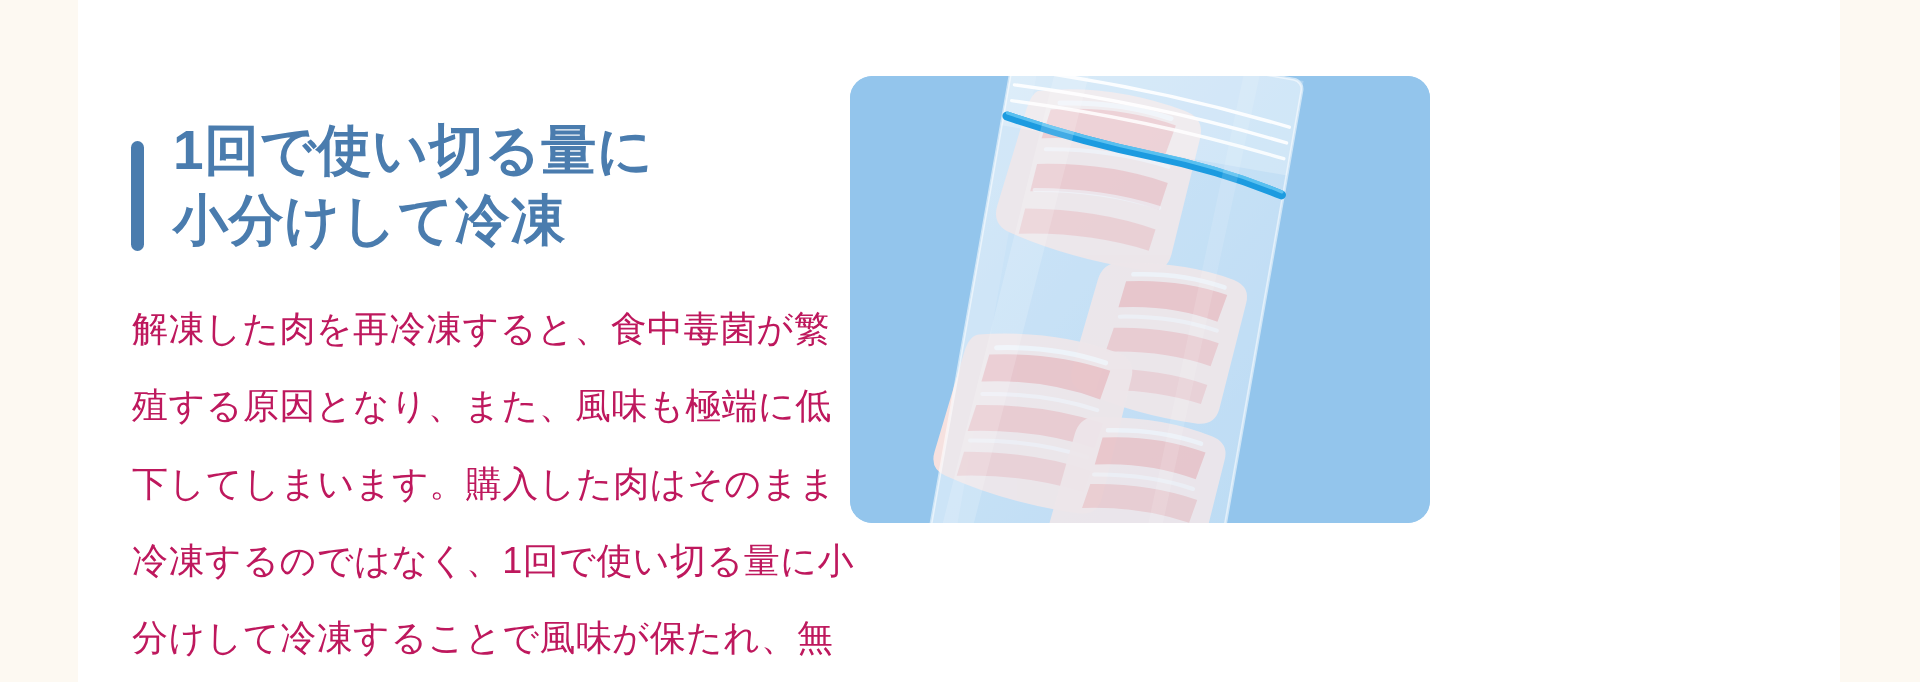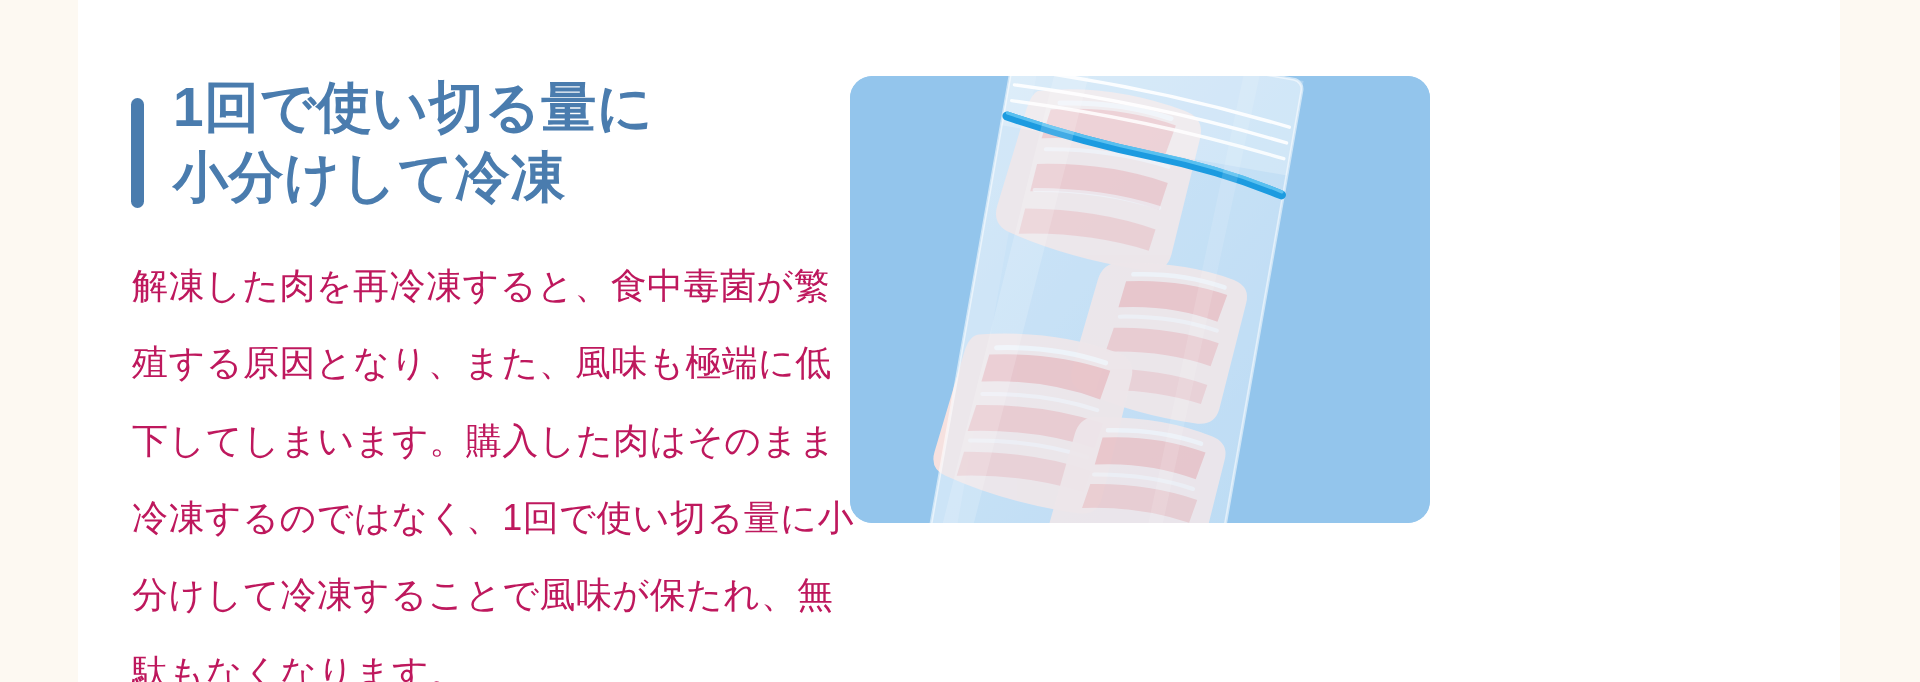--- a/index.html
+++ b/index.html
@@ -44,20 +44,21 @@
     position: absolute;
     left: 53px;
     top: 72px;
     width: 730px;
   }
 
   
   .heading-wrap {
     position: relative;
     padding-left: 42px;
+    margin-top: 43px;
   }
   .accent-bar {
     position: absolute;
     left: 0;
     top: 26px;
     width: 13px;
     height: 110px;
     background: #4A7CAE;
     border-radius: 7px;
   }

